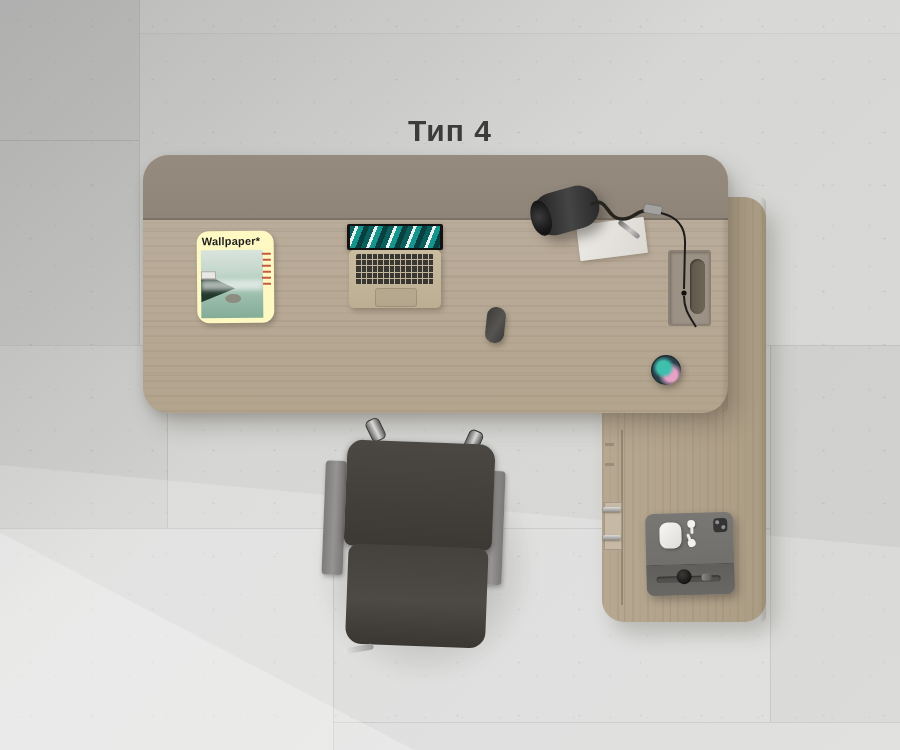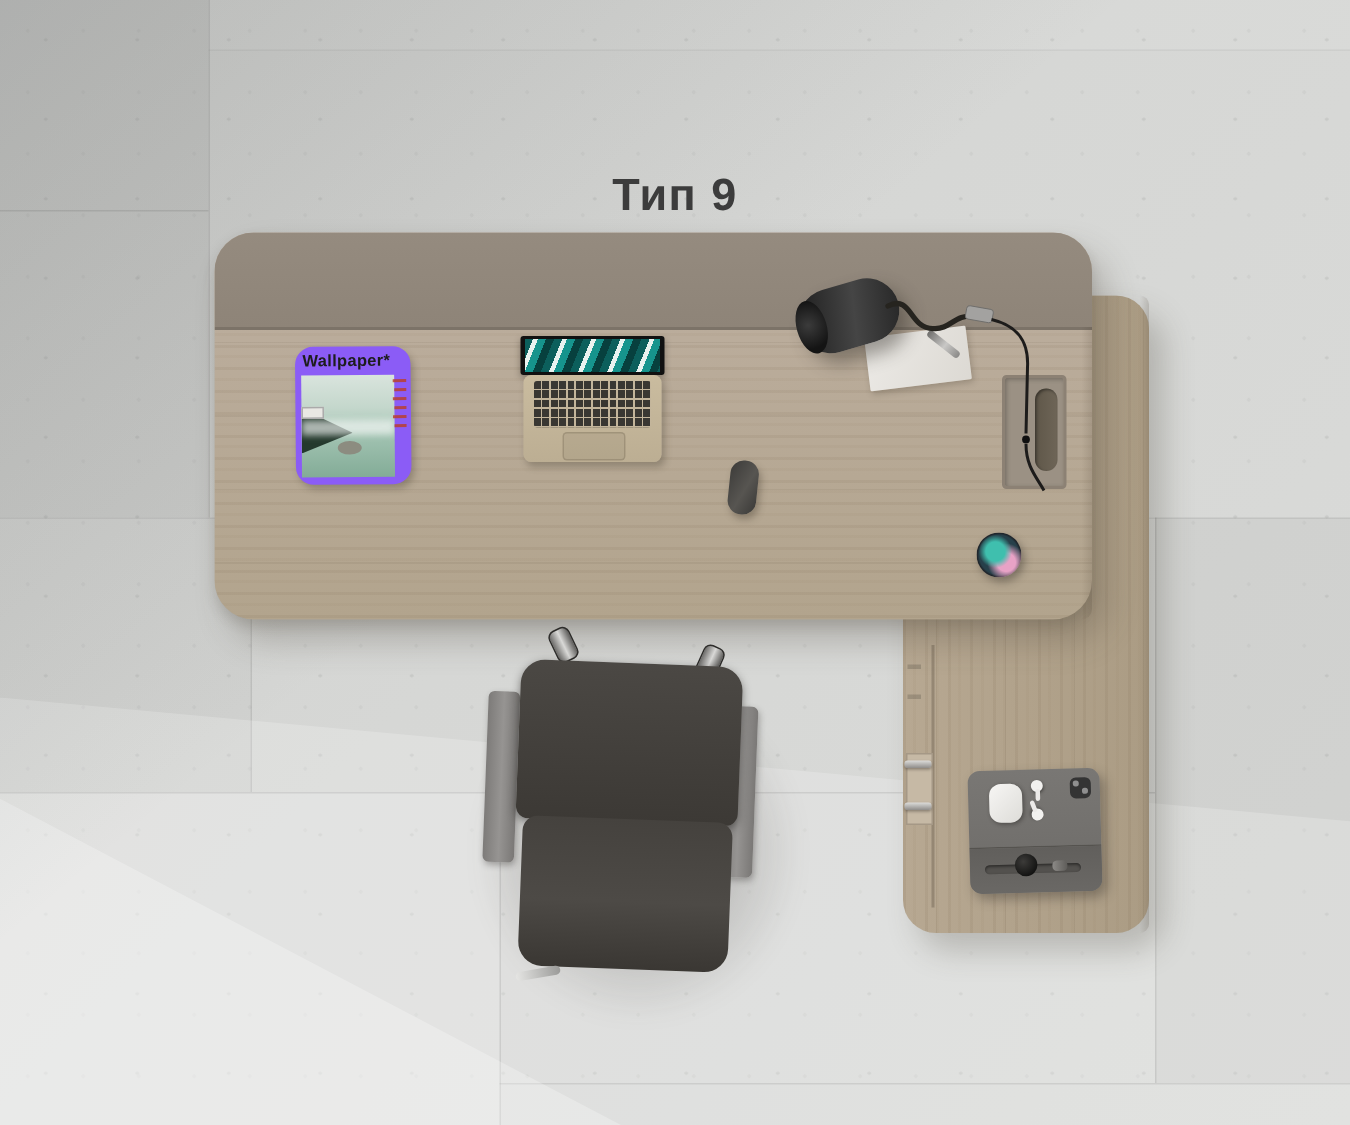--- a/index.html
+++ b/index.html
@@ -27,21 +27,21 @@
     linear-gradient(to right,#b7a892,#ab9c84);}
   .desk-main{left:143px;top:155px;width:585px;height:258px;border-radius:26px;
     box-shadow:10px 14px 22px rgba(75,68,58,0.28),0 4px 8px rgba(75,68,58,0.16);z-index:5;}
   .desk-panel{left:0;top:0;width:100%;height:63px;border-radius:26px 26px 0 0;
     background:linear-gradient(to bottom,#958b7f,#8e8478);border-bottom:2px solid #7c7368;}
   .desk-return{left:602px;top:197px;width:164px;height:425px;border-radius:22px;
     box-shadow:10px 12px 20px rgba(75,68,58,0.26);z-index:3;}
   .title{left:0;top:114px;width:900px;text-align:center;font-size:30px;font-weight:bold;
     color:#3c3c3c;letter-spacing:1px;z-index:8;}
   
-  .magazine{left:197px;top:231px;width:77px;height:92px;background:#8b5cf6;border-radius:12px;
+  .magazine{left:197px;top:231px;width:77px;height:92px;background:#fef9c3;border-radius:12px;
     box-shadow:2px 3px 5px rgba(60,52,40,0.30);z-index:6;padding:0;transform:rotate(-0.5deg);}
   .mag-title{position:absolute;left:5px;top:4px;font-size:11px;font-weight:bold;color:#1d1d1d;letter-spacing:0.2px;}
   .mag-cover{position:absolute;left:4px;top:19px;width:62px;height:68px;overflow:hidden;
     background:linear-gradient(to bottom,#d9e4dd 0%,#c4d7cc 32%,#a2c3b2 58%,#83ac97 100%);}
   .mag-wedge{position:absolute;left:0;top:22px;width:34px;height:30px;
     background:#24392d;clip-path:polygon(0 0,100% 55%,0 100%);}
   .mag-mist{position:absolute;left:0;top:30px;width:62px;height:10px;background:rgba(245,248,246,0.65);filter:blur(2px);}
   .mag-rock{position:absolute;left:24px;top:44px;width:16px;height:9px;border-radius:50%;background:#8c8c80;}
   .mag-line{position:absolute;right:3px;height:2px;background:#b9402e;opacity:0.85;}
   .mag-label{position:absolute;left:4px;top:40px;width:13px;height:6px;background:#e9e8e4;border:0.5px solid #aaa;}
@@ -132,21 +132,21 @@
   <div class="abs seam" style="left:770px;top:345px;width:1px;height:377px;"></div>
   <div class="abs seam" style="left:0;top:140px;width:139px;height:1px;"></div>
   <div class="abs seam" style="left:0;top:345px;width:900px;height:1px;opacity:0.6;"></div>
   <div class="abs seam" style="left:0;top:528px;width:770px;height:1px;"></div>
   <div class="abs seam" style="left:333px;top:722px;width:567px;height:1px;"></div>
   <div class="abs seam" style="left:139px;top:33px;width:761px;height:1px;opacity:0.4;"></div>
   <div class="abs light-a"></div>
   <div class="abs light-b"></div>
   <div class="abs dark-tl"></div>
 
-  <div class="abs title">Тип 9</div>
+  <div class="abs title">Тип 4</div>
 
   <div class="abs desk-return wood-v">
     <div class="abs cab-line" style="left:19px;top:233px;width:1.5px;height:175px;"></div>
     <div class="abs" style="left:2px;top:305px;width:16px;height:46px;background:#c6b9a5;border:1px solid rgba(88,76,62,0.3);"></div>
     <div class="abs handle" style="left:1px;top:310px;"></div>
     <div class="abs handle" style="left:1px;top:338px;"></div>
     <div class="abs" style="left:3px;top:246px;width:9px;height:3px;background:rgba(0,0,0,0.15);"></div>
     <div class="abs" style="left:3px;top:266px;width:9px;height:3px;background:rgba(0,0,0,0.15);"></div>
     <div class="abs" style="right:0;top:0;width:6px;height:100%;border-radius:0 22px 22px 0;background:linear-gradient(to right,rgba(0,0,0,0),rgba(70,58,44,0.18));"></div>
   </div>

